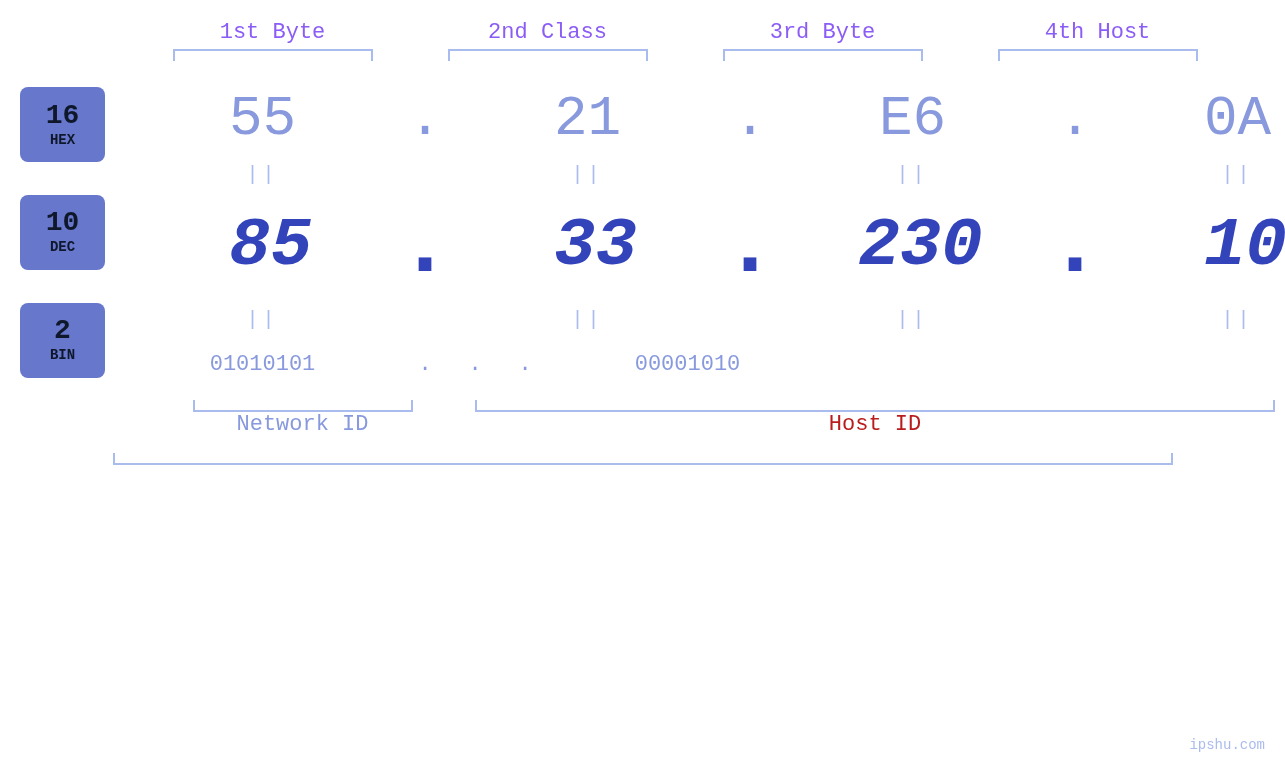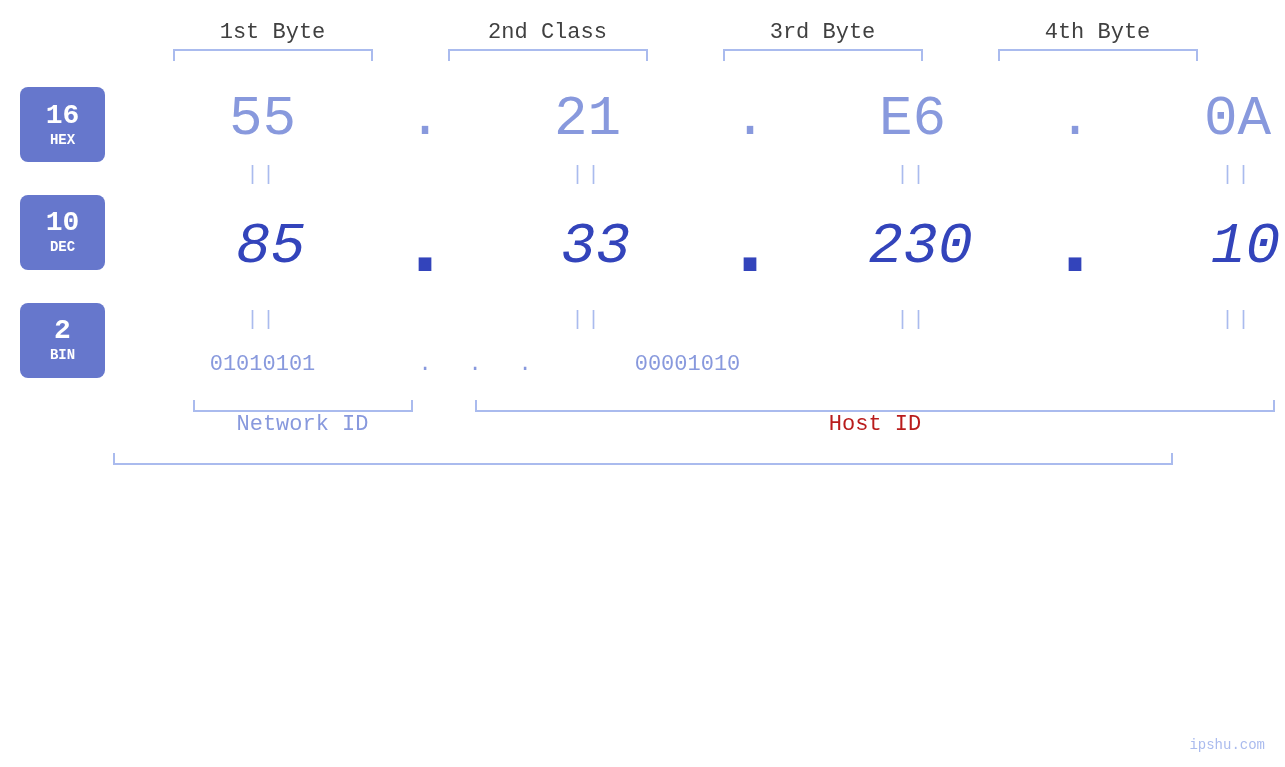--- a/index.html
+++ b/index.html
@@ -27,21 +27,21 @@
       display: flex;
       width: 100%;
       justify-content: flex-end;
       padding-right: 50px;
       margin-top: 20px;
     }
 
     .byte-header {
       width: 275px;
       text-align: center;
-      color: #404040;
+      color: #8b5cf6;
       font-size: 22px;
       font-family: 'Courier New', Courier, monospace;
     }
 
     
     .bracket-row {
       display: flex;
       width: 100%;
       justify-content: flex-end;
       padding-right: 50px;
@@ -74,21 +74,21 @@
       width: 140px;
       display: flex;
       flex-direction: column;
       align-items: center;
       justify-content: space-around;
       padding: 0 20px;
     }
 
     .badge {
       background: #6677cc;
-      color: #ffffff;
+      color: #0f172a;
       border-radius: 8px;
       width: 85px;
       height: 75px;
       display: flex;
       flex-direction: column;
       align-items: center;
       justify-content: center;
       font-weight: bold;
     }
 
@@ -154,24 +154,24 @@
       font-size: 20px;
       letter-spacing: 4px;
     }
 
     .equals-row .dot-cell {
       color: transparent;
     }
 
     
     .dec-row .cell-value {
-      font-size: 58px;
+      font-size: 69px;
       color: #3344bb;
       font-family: 'Courier New', Courier, monospace;
-      font-weight: normal;
+      font-weight: bold;
       font-style: italic;
       line-height: 1;
       margin-left: 16px;
     }
 
     .dec-row .dot-value {
       font-size: 90px;
       color: #3344bb;
       font-weight: bold;
     }
@@ -205,21 +205,21 @@
   </style>
 </head>
 <body>
 
 <div class="main-container">
 
   <div class="byte-headers">
     <div class="byte-header">1st Byte</div>
     <div class="byte-header">2nd Class</div>
     <div class="byte-header">3rd Byte</div>
-    <div class="byte-header">4th Byte</div>
+    <div class="byte-header">4th Host</div>
   </div>
 
   <div class="bracket-row">
     <div class="bracket">
       <div class="bracket-line"></div>
     </div>
     <div class="bracket">
       <div class="bracket-line"></div>
     </div>
     <div class="bracket">

